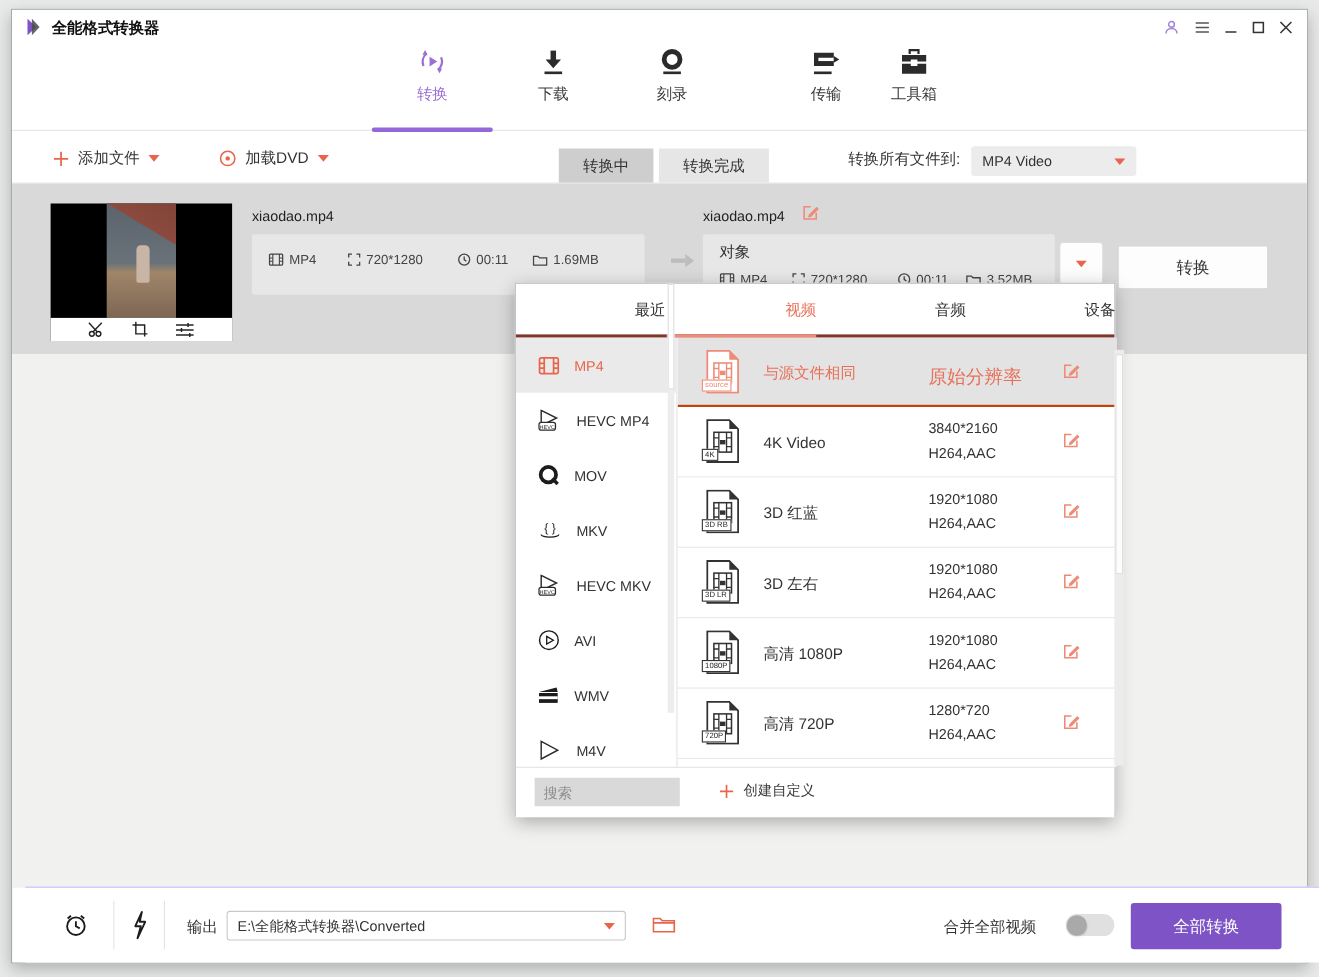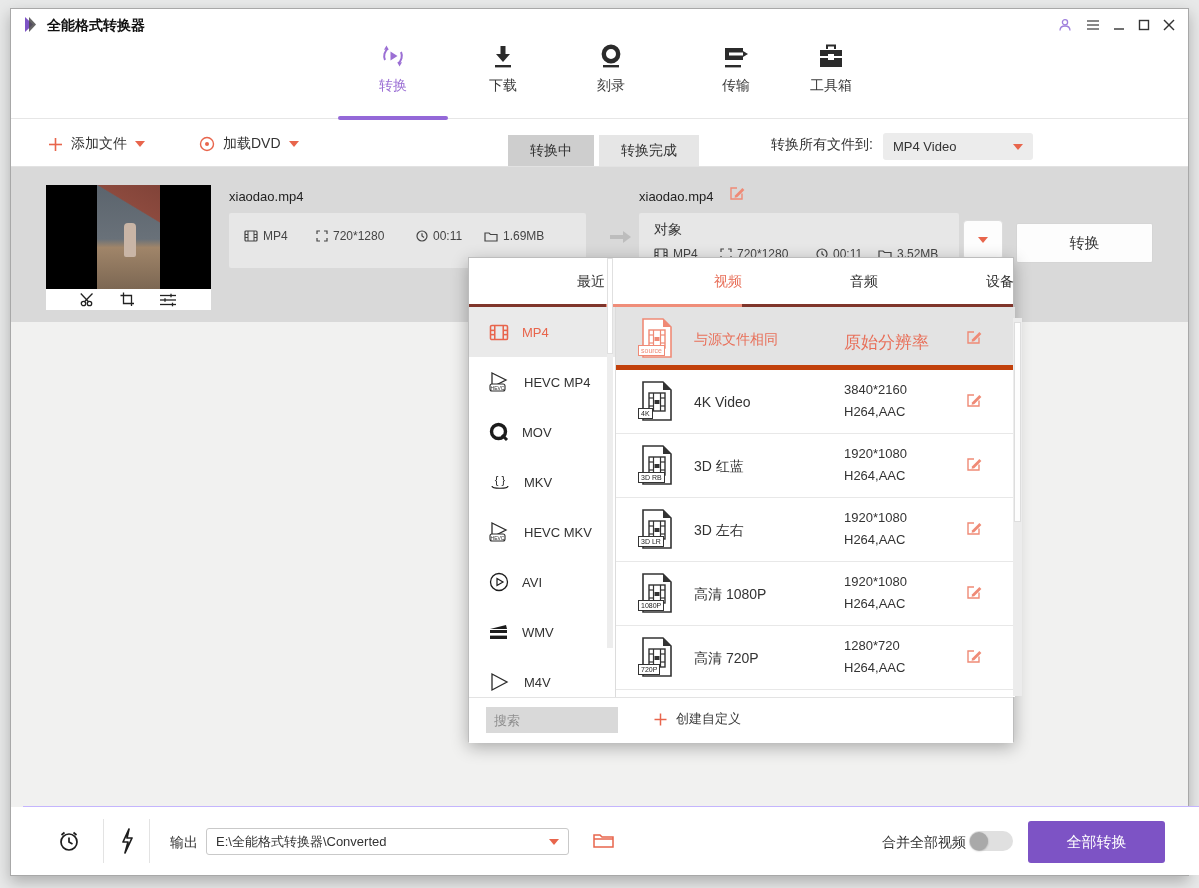--- a/index.html
+++ b/index.html
@@ -67,21 +67,21 @@
   .ptab.active { color:#e8705a; }
   #ptab-line { position:absolute; left:0; top:46px; width:100%; height:3px; background:#7f352b; }
   #ptab-active-line { position:absolute; left:137px; top:46px; width:136px; height:3px; background:#ef8d79; }
   #psidebar { position:absolute; left:0; top:49px; width:147px; height:390px; overflow:hidden; border-right:1px solid #dcdcdc; background:#fff; }
   .side-item { height:50px; display:flex; align-items:center; gap:13px; padding-left:20px; font-size:13px; color:#333; cursor:pointer; }
   .side-item.sel { background:#eaeaea; color:#e8654c; }
   #side-scroll { position:absolute; left:138px; top:0px; width:6px; height:390px; background:#ededed; }
   #side-thumb { position:absolute; left:0; top:0; width:6px; height:96px; background:#fff; border:1px solid #e0e0e0; }
   #plist { position:absolute; left:147px; top:49px; width:399px; height:390px; overflow:hidden; background:#fff; }
   .fmt-row { position:relative; height:64px; border-bottom:1px solid #e8e8e8; cursor:pointer; }
-  .fmt-row.src { height:63px; background:#e3e3e3; border-bottom:5px solid #c2410c; }
+  .fmt-row.src { height:63px; background:#e3e3e3; border-bottom:2px solid #c2410c; }
   .fmt-icon { position:absolute; left:25px; top:11px; }
   .fmt-badge { position:absolute; left:22px; top:38px; background:#fff; border:1px solid #333; font-size:7px; color:#222;
     padding:0 2px; line-height:9px; white-space:nowrap; }
   .fmt-row.src .fmt-badge { border-color:#ef8a76; color:#ef8a76; }
   .fmt-name { position:absolute; left:78px; top:24px; font-size:14px; color:#333; }
   .fmt-row.src .fmt-name, .fmt-row.src .fmt-res1 { color:#e8705a; }
   .fmt-res { position:absolute; left:228px; top:12px; font-size:13px; color:#333; }
   .fmt-codec { position:absolute; left:228px; top:34px; font-size:13px; color:#333; }
   .fmt-res1 { position:absolute; left:228px; top:24px; font-size:17px; }
   .fmt-edit { position:absolute; right:32px; top:22px; cursor:pointer; }
@@ -93,21 +93,21 @@
   #preset-search::placeholder { color:#8d8d8d; }
   #create-custom { position:absolute; left:185px; top:12px; display:flex; align-items:center; gap:9px; font-size:13px; color:#3a3a3a; cursor:pointer;justify-content:space-between; }
 
   
   #bottom-bar { position:absolute; left:12px; top:797px; width:100%; height:69px; background:#fff; border-top:1px solid #c4b5fd; }
   .bb-icon { position:absolute; top:22px; cursor:pointer; }
   .bb-div { position:absolute; top:12px; width:1px; height:44px; background:#e3e3e3; }
   #output-label { position:absolute; left:147px; top:27px; font-size:14px; color:#333; }
   #output-select { position:absolute; left:183px; top:21px; width:363px; height:27px; border:1px solid #c9c9c9; border-radius:3px; background:#fff;
     display:flex; align-items:center; justify-content:space-between; padding:0 9px; font-size:13px; color:#333; cursor:pointer; }
-  #merge-label { position:absolute; left:835px; top:27px; font-size:14px; color:#333;margin-left:24px; }
+  #merge-label { position:absolute; left:835px; top:27px; font-size:14px; color:#333; }
   #merge-toggle { position:absolute; left:946px; top:24px; width:44px; height:20px; background:#e0e0e0; border-radius:10px; cursor:pointer; }
   #merge-knob { position:absolute; left:1px; top:1px; width:18px; height:18px; background:#a9a9a9; border-radius:50%; box-shadow:0 1px 2px rgba(0,0,0,.3); }
   #convert-all-btn { position:absolute; left:1005px; top:14px; width:137px; height:42px; background:#7d53c5; border-radius:3px;
     color:#fff; font-size:15px; display:flex; align-items:center; justify-content:center; cursor:pointer; }
 
   svg { display:block; }
 </style>
 </head>
 <body>
 
@@ -231,21 +231,21 @@
     </div>
     <div class="nav-tab" style="left:555px">
       <div class="nicon">
         <svg width="26" height="28" viewBox="0 0 26 28">
             <circle cx="13" cy="11" r="7.2" fill="none" stroke="#2b2b2b" stroke-width="4.4"></circle>
             <rect x="5" y="22" width="16" height="2.4" fill="#2b2b2b"></rect>
           </svg>
       </div>
       <div class="nlabel">刻录</div>
     </div>
-    <div class="nav-tab" style="left:680px">
+    <div class="nav-tab" style="left:695px">
       <div class="nicon">
         <svg width="30" height="28" viewBox="0 0 30 28">
             <path d="M4 5 H22 V17 H4 Z" fill="#2b2b2b"></path>
             <rect x="8" y="9.5" width="14" height="3" fill="#fff"></rect>
             <polygon points="22,8 27,11 22,14" fill="#2b2b2b"></polygon>
             <rect x="4" y="22" width="16" height="2.4" fill="#2b2b2b"></rect>
           </svg>
       </div>
       <div class="nlabel">传输</div>
     </div>

